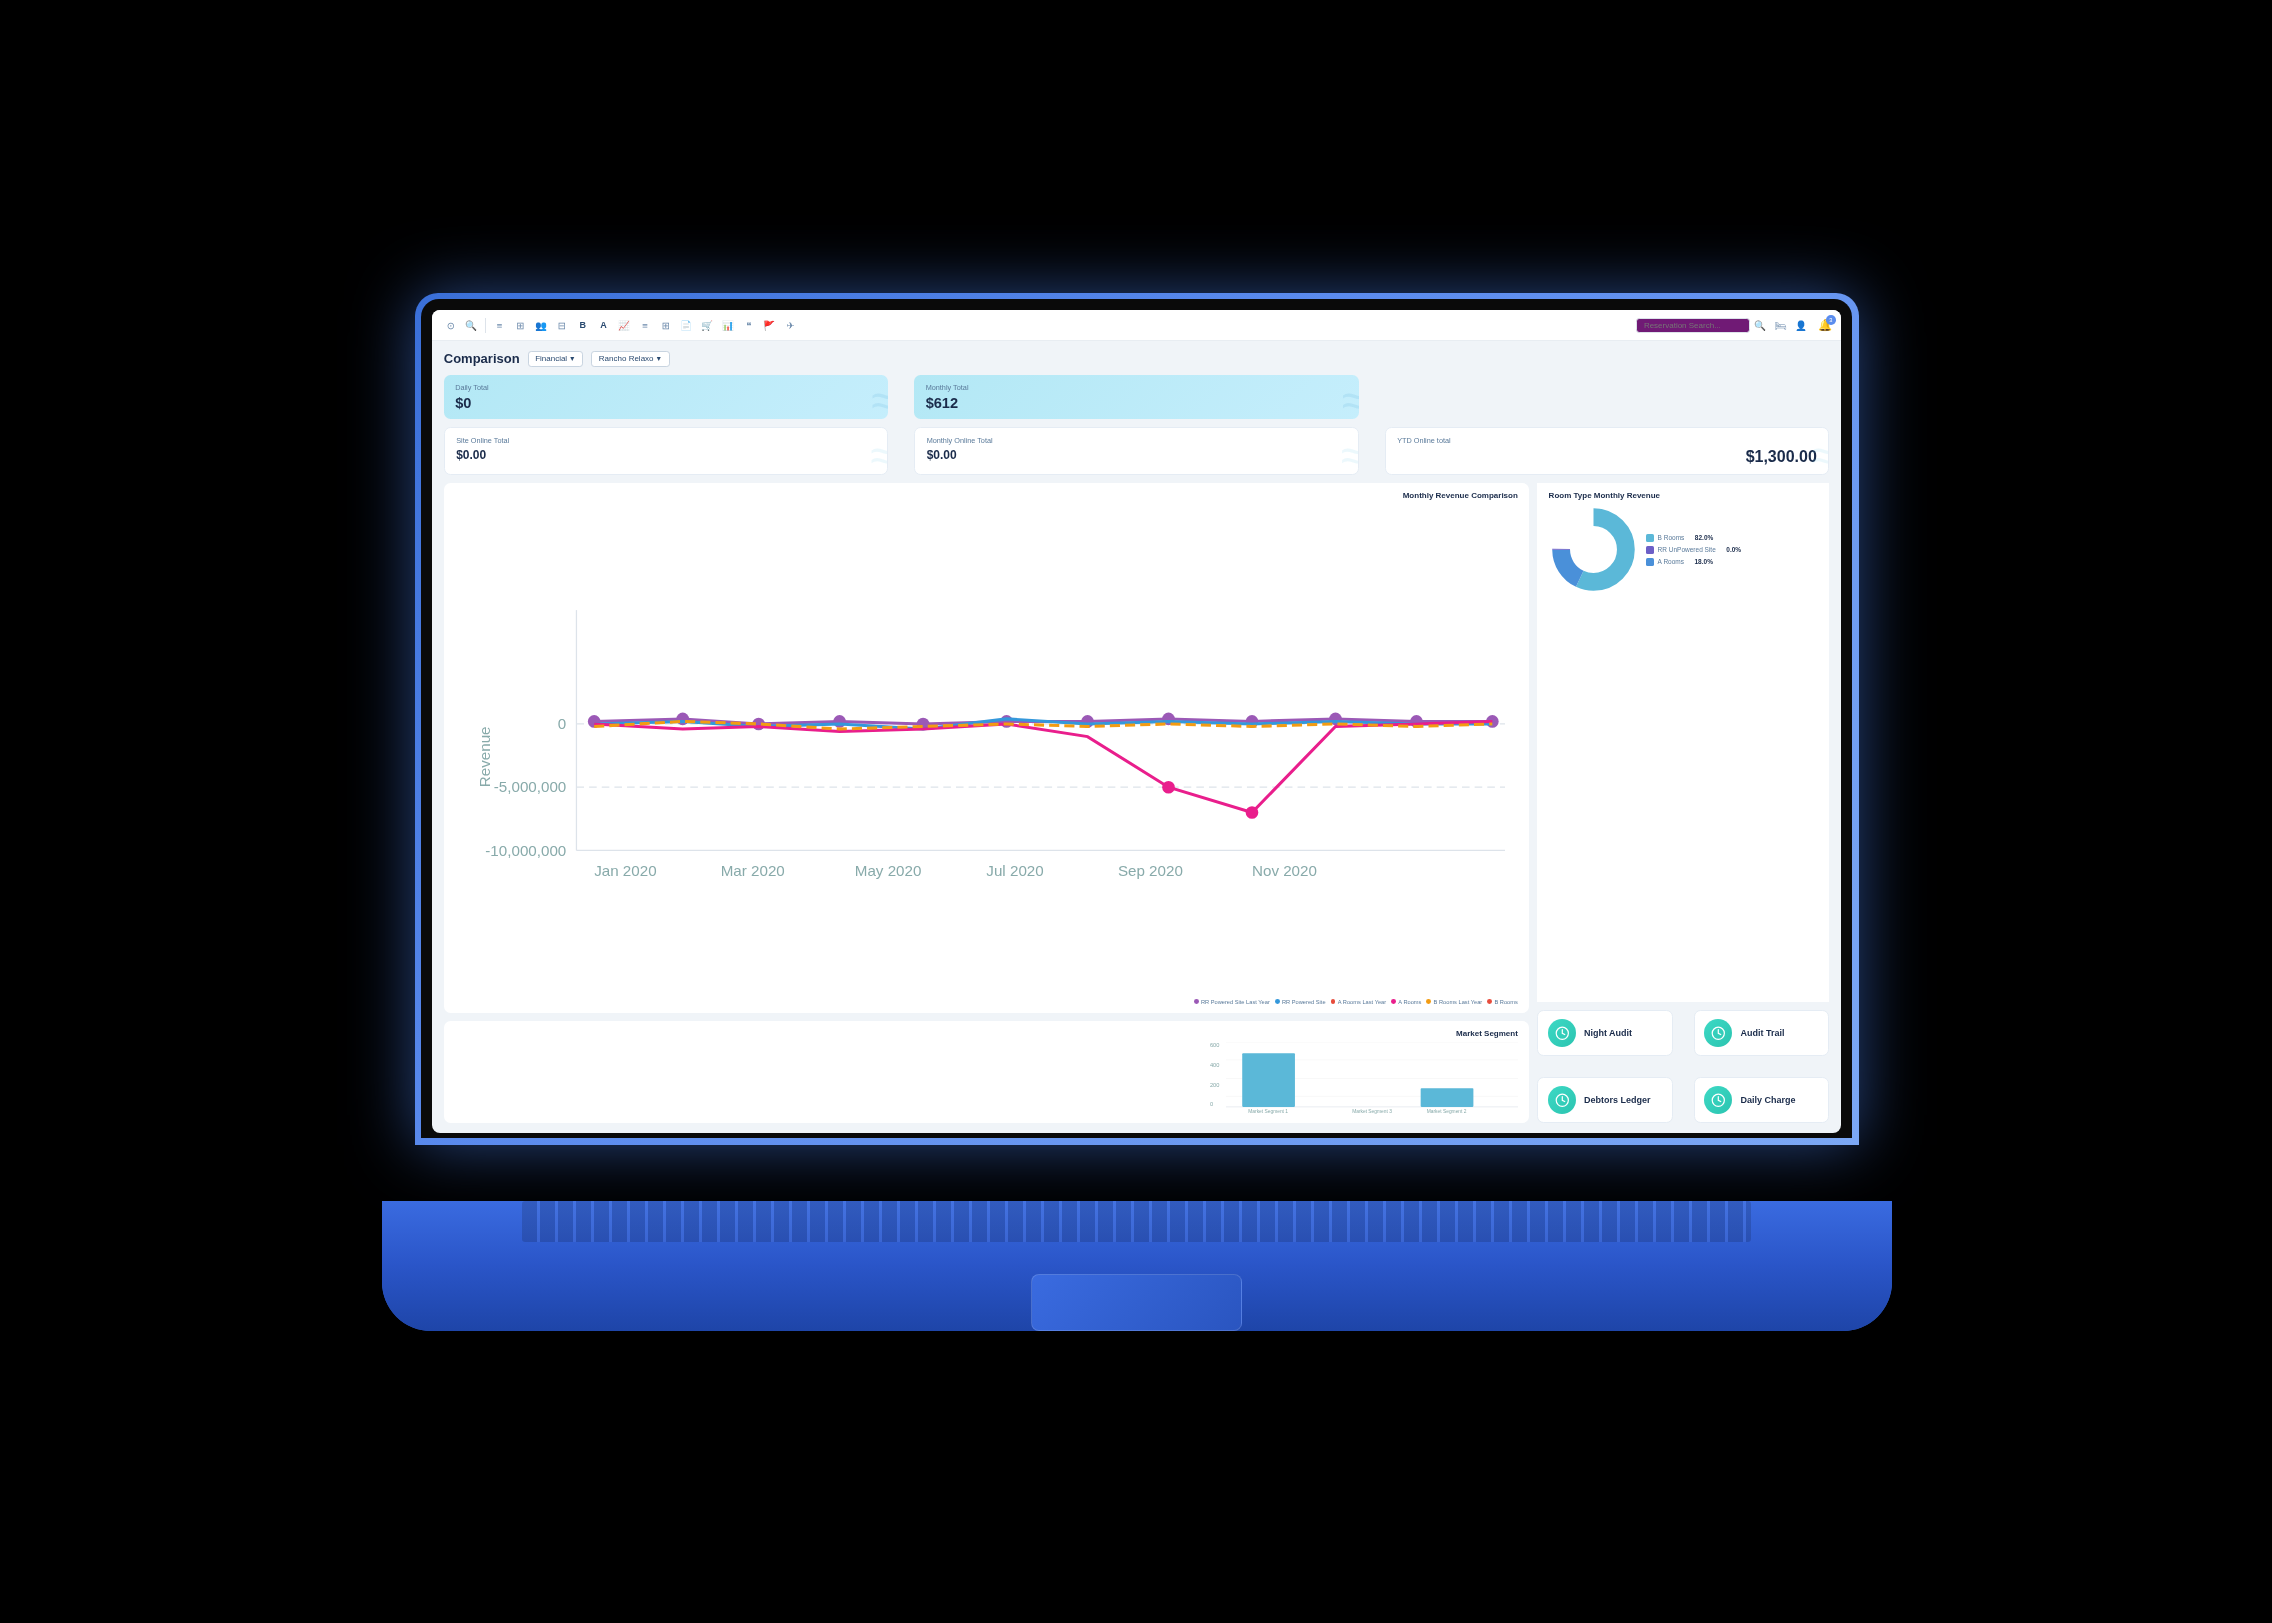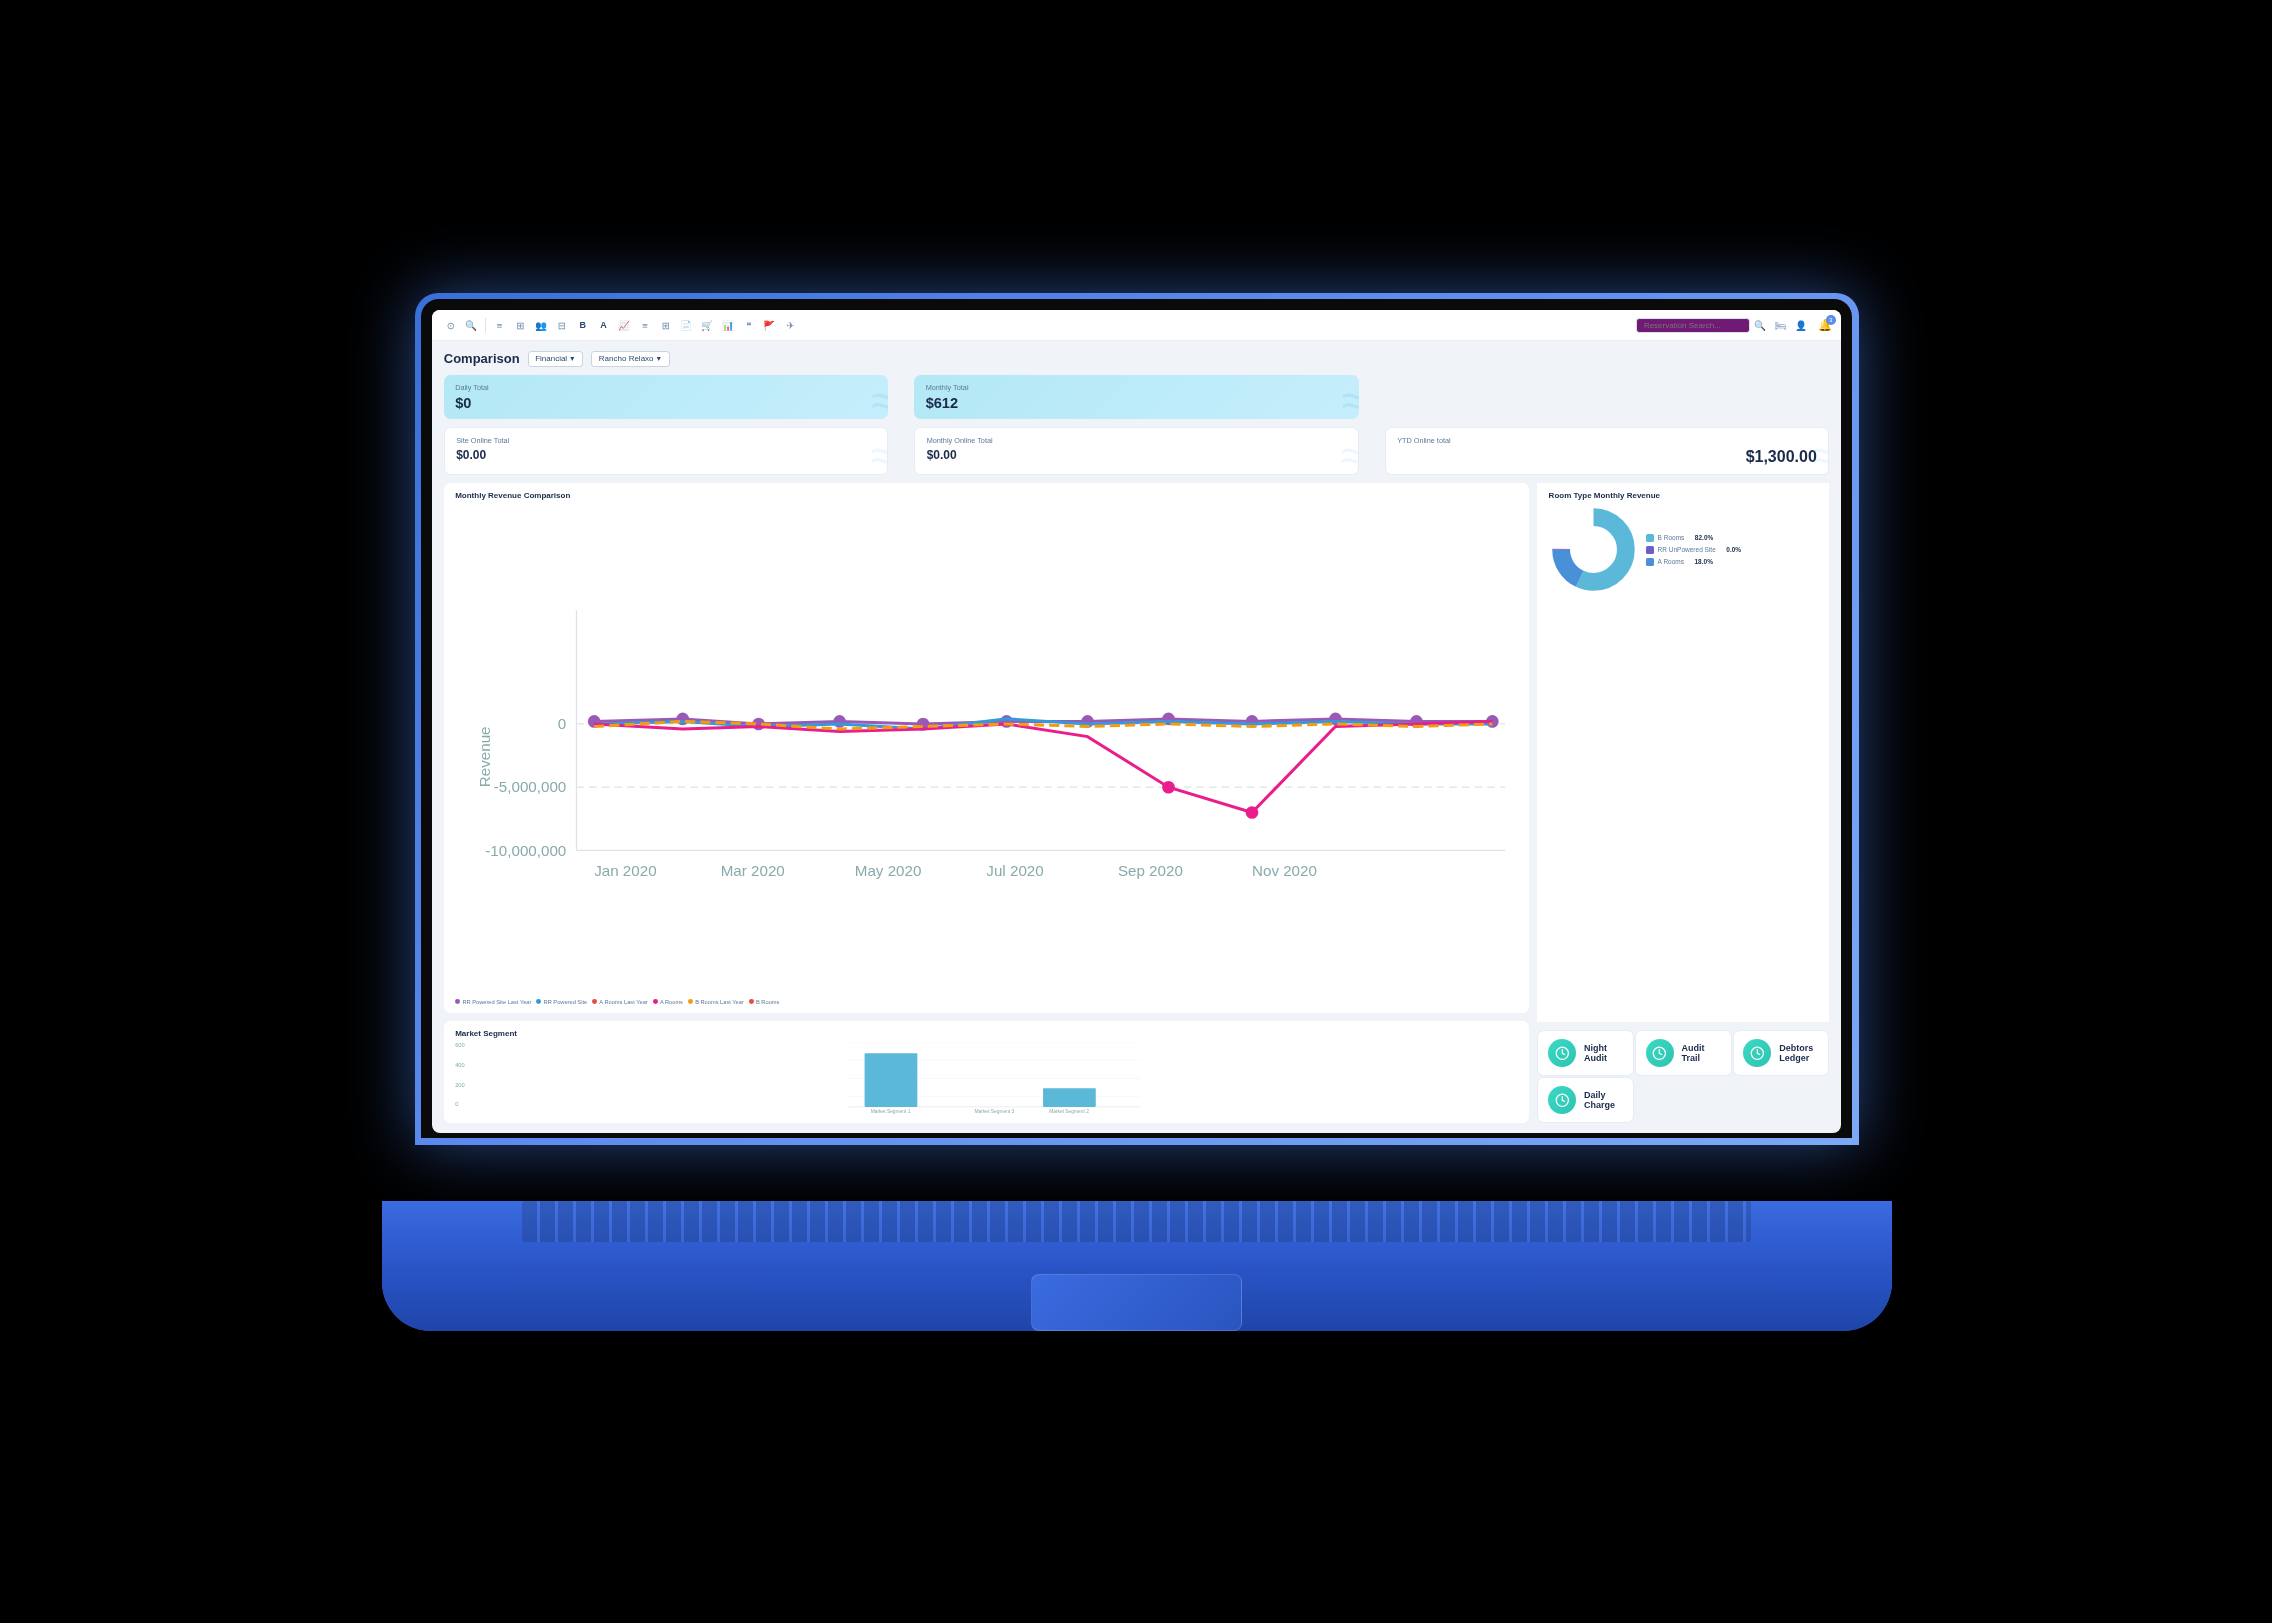--- a/index.html
+++ b/index.html
@@ -257,20 +257,21 @@
       flex: 1;
       min-height: 0;
     }
 
     .chart-card {
       background: #fff;
       border-radius: 6.5px;
       padding: 8px 11.4px;
       display: flex;
       flex-direction: column;
+      align-items: flex-end;
     }
 
     .chart-title {
       font-size: 8px;
       font-weight: 600;
       color: #1a2b4a;
       margin-bottom: 4.9px;
     }
 
     
@@ -343,22 +344,22 @@
 
     .donut-legend-swatch {
       width: 8px;
       height: 8px;
       border-radius: 1.6px;
     }
 
     
     .action-grid {
       display: grid;
-      grid-template-columns: 1fr 1fr 1fr;
-      gap: 1px;
+      grid-template-columns: 1fr 1fr;
+      gap: 21px;
     }
 
     .action-card {
       background: #fff;
       border-radius: 6.5px;
       padding: 8px 9.7px;
       display: flex;
       align-items: center;
       gap: 8px;
       cursor: pointer;

